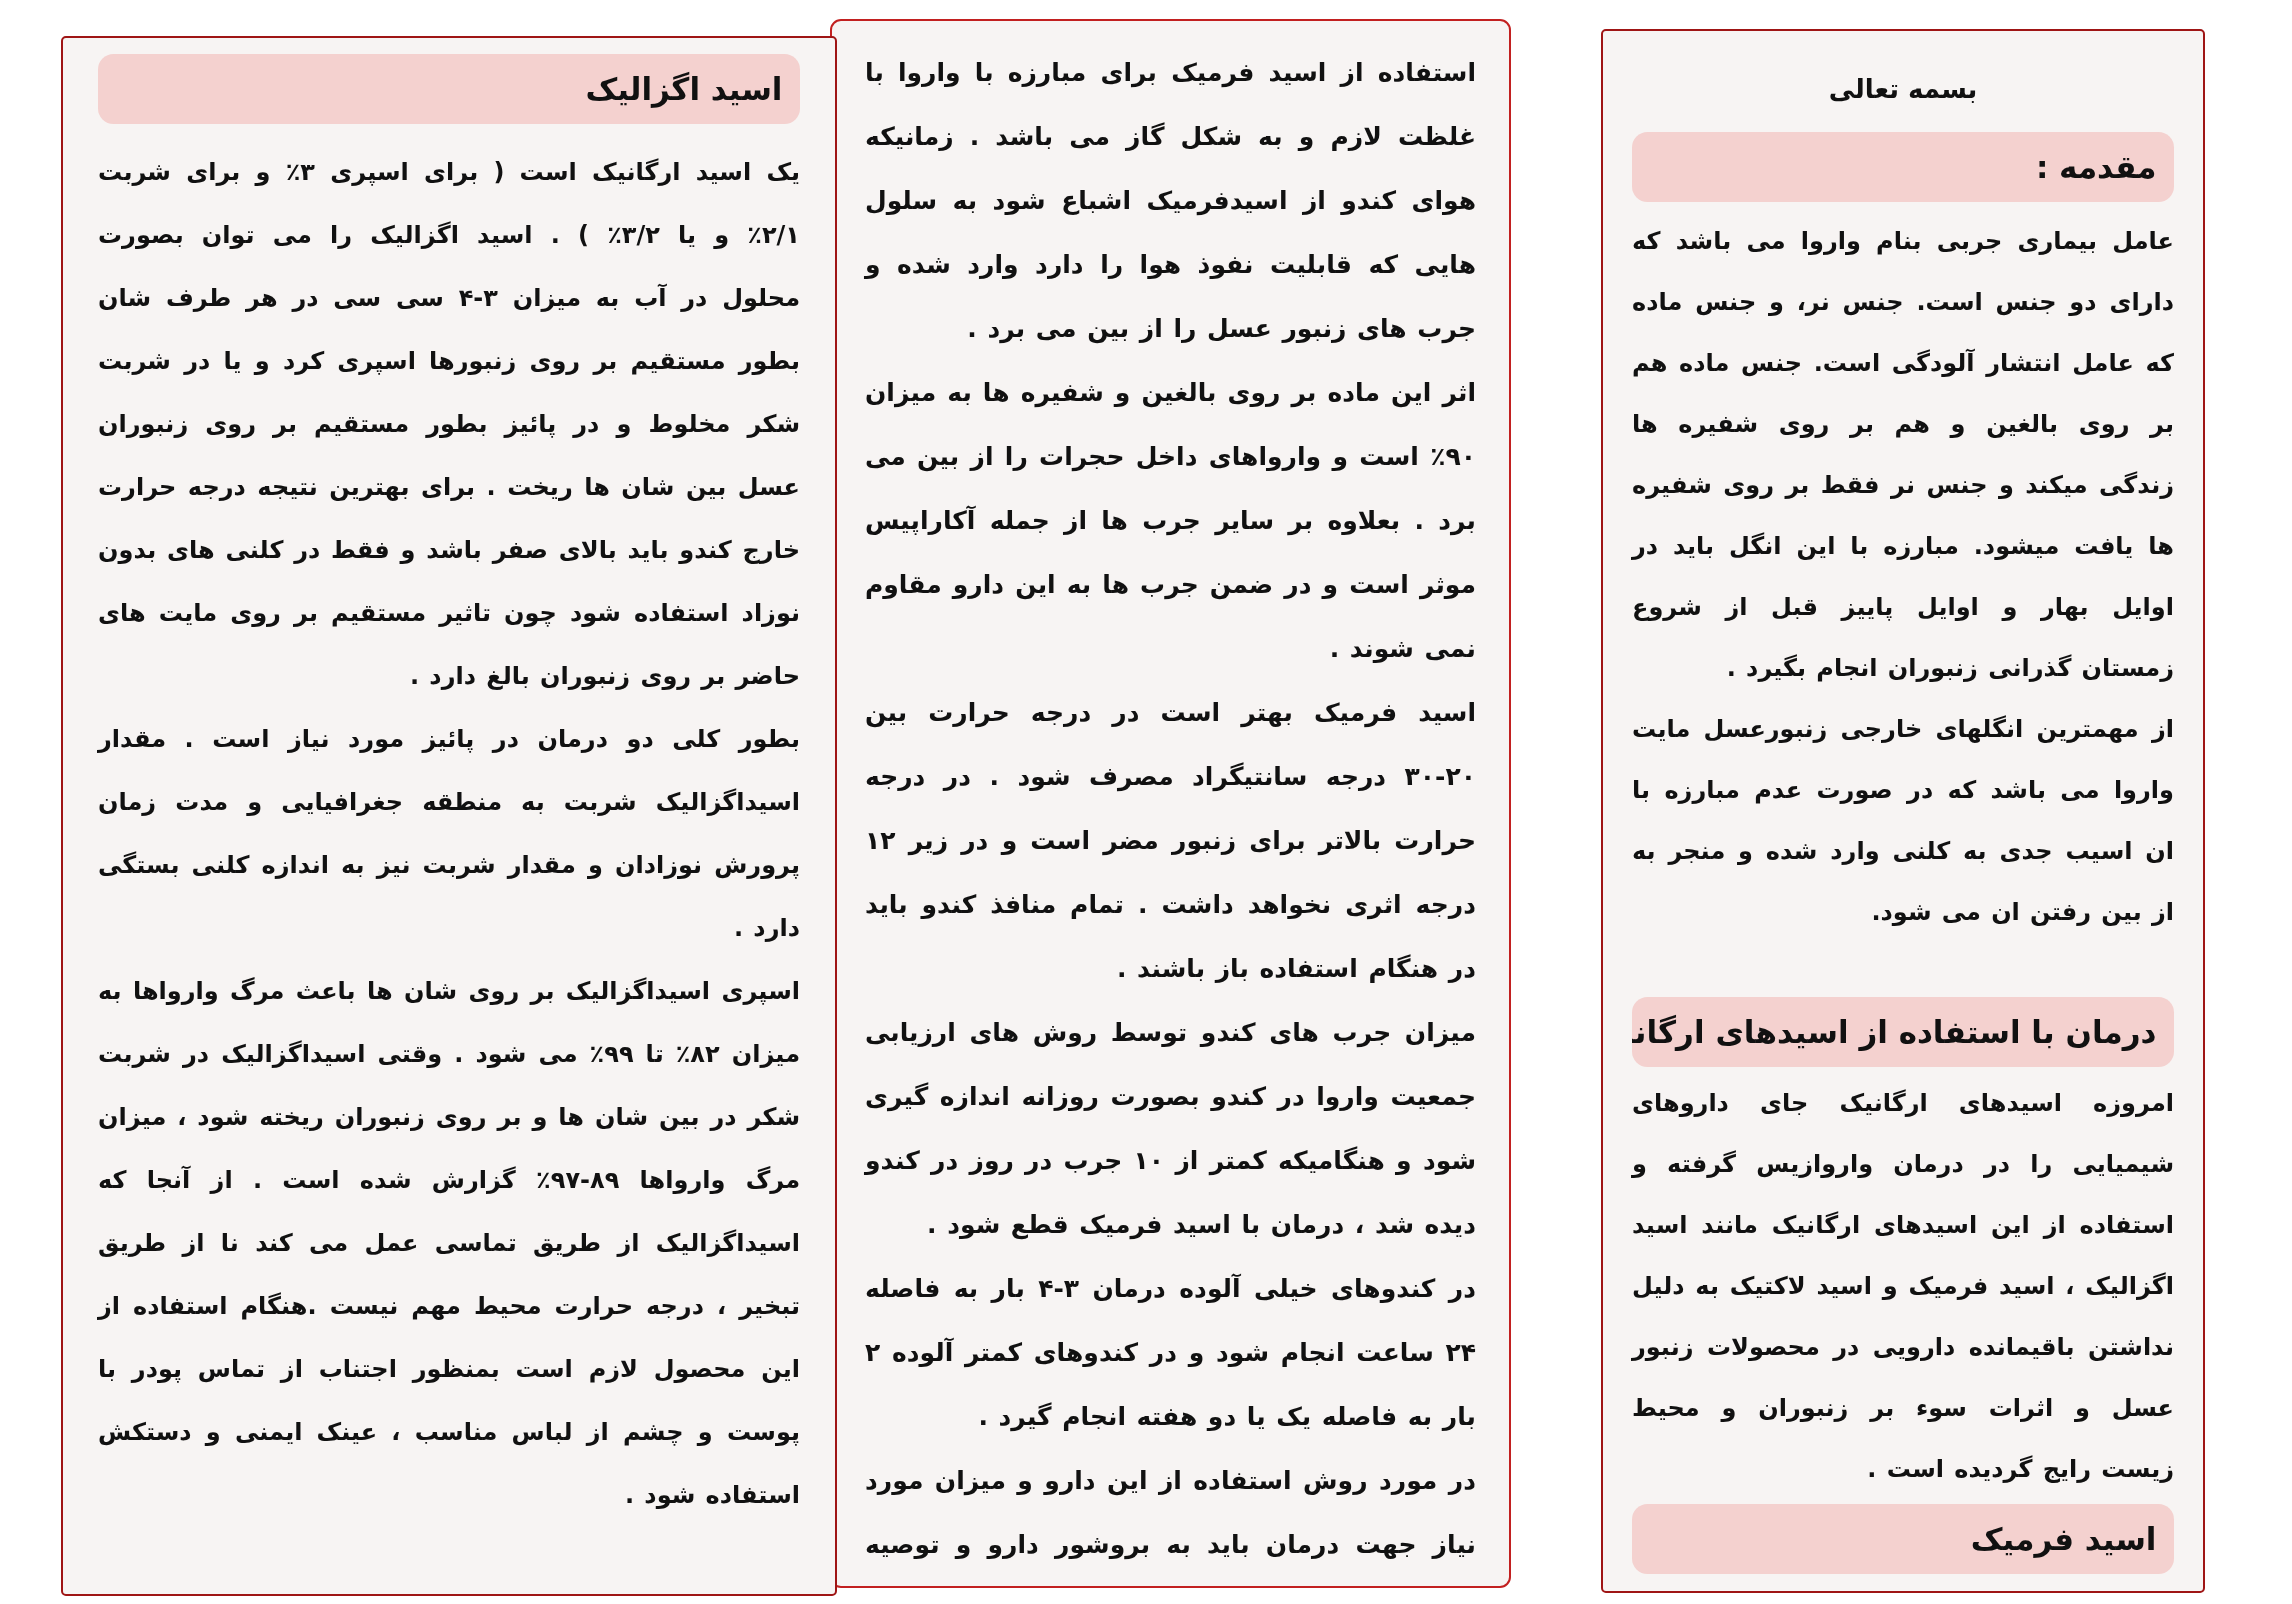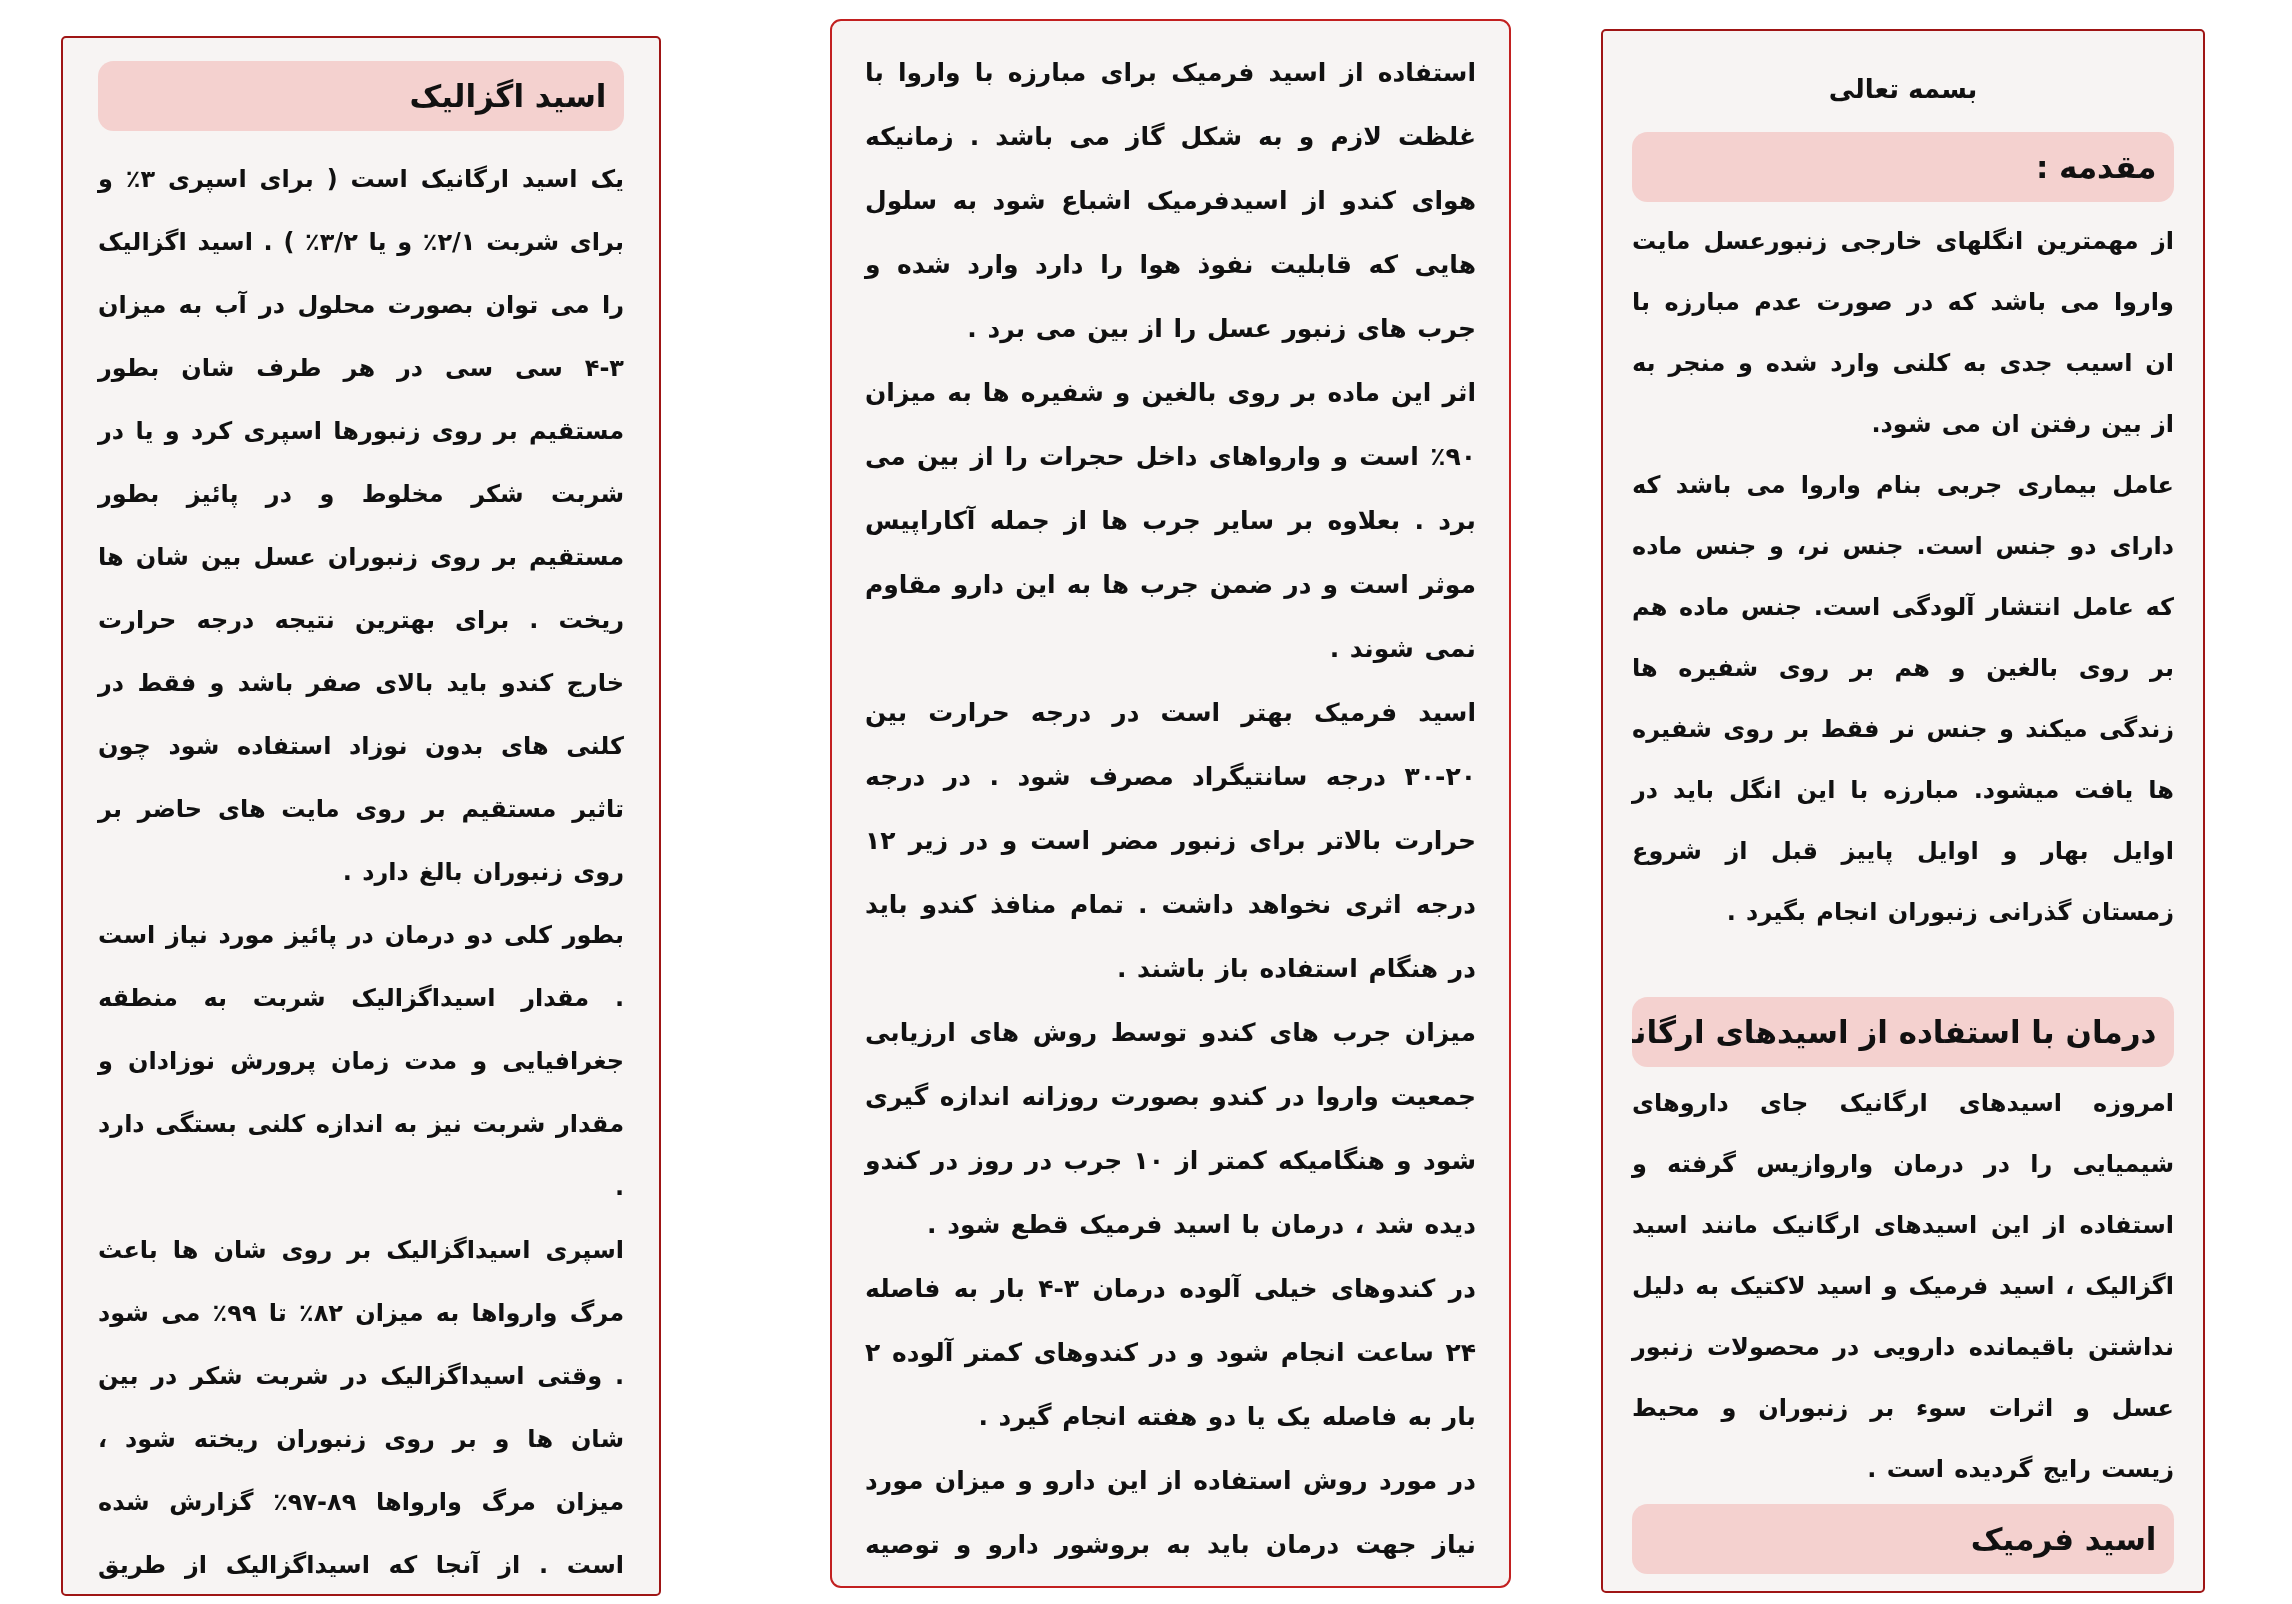--- a/index.html
+++ b/index.html
@@ -22,21 +22,21 @@
   .panel{
     position:absolute;
     background:var(--panel-bg);
     border-radius:4.9px;
     overflow:hidden;
   }
   .panel.side{border:2.9px solid var(--border-side);}
   .panel.middle{border:2.9px solid var(--border-middle);}
   #intro-panel{left:1601px;top:29px;width:604px;height:1564px;padding:13.6px 29px;}
   #formic-panel{left:830px;top:19.4px;width:681px;height:1569px;padding:19.4px 33px;border-radius:11px;}
-  #oxalic-panel{left:61px;top:36px;width:600px;height:1560px;padding:17px 35px;}
+  #oxalic-panel{left:61px;top:36px;width:776px;height:1560px;padding:10px 35px;}
   .para{
     font-size:25px;
     font-weight:bold;
     line-height:64px;
     text-align:justify;
     text-align-last:right;
     word-spacing:1.9px;
   }
   #intro-panel .para{line-height:61px;font-size:24px;}
   #oxalic-panel .para{line-height:63px;font-size:24px;}
@@ -65,22 +65,22 @@
   #oxalic-heading-box{margin:5.8px 0 17.5px 0;}
 </style>
 </head>
 <body>
 
 <div class="canvas">
 
   <section class="panel side" id="intro-panel">
     <div class="bismillah">بسمه تعالی</div>
     <div class="hbox" id="intro-heading-box">مقدمه :</div>
+    <p class="para">عامل بیماری جربی بنام واروا می باشد که دارای دو جنس است. جنس نر، و جنس ماده که عامل انتشار آلودگی است. جنس ماده هم بر روی بالغین و هم بر روی شفیره ها زندگی میکند و جنس نر فقط بر روی شفیره ها یافت میشود. مبارزه با این انگل باید در اوایل بهار و اوایل پاییز قبل از شروع زمستان گذرانی زنبوران انجام بگیرد .</p>
     <p class="para">از مهمترین انگلهای خارجی زنبورعسل مایت واروا می باشد که در صورت عدم مبارزه با ان اسیب جدی به کلنی وارد شده و منجر به از بین رفتن ان می شود.</p>
-    <p class="para">عامل بیماری جربی بنام واروا می باشد که دارای دو جنس است. جنس نر، و جنس ماده که عامل انتشار آلودگی است. جنس ماده هم بر روی بالغین و هم بر روی شفیره ها زندگی میکند و جنس نر فقط بر روی شفیره ها یافت میشود. مبارزه با این انگل باید در اوایل بهار و اوایل پاییز قبل از شروع زمستان گذرانی زنبوران انجام بگیرد .</p>
     <div class="hbox" id="organic-heading-box">درمان با استفاده از اسیدهای ارگانیک</div>
     <p class="para">امروزه اسیدهای ارگانیک جای داروهای شیمیایی را در درمان واروازیس گرفته و استفاده از این اسیدهای ارگانیک مانند اسید اگزالیک ، اسید فرمیک و اسید لاکتیک به دلیل نداشتن باقیمانده دارویی در محصولات زنبور عسل و اثرات سوء بر زنبوران و محیط زیست رایج گردیده است .</p>
     <div class="hbox" id="formic-heading-box">اسید فرمیک</div>
     <p class="para">یک اسید آلی است که در گیاهان مخصوصا میوه ها یافت می شود . در عسل به میزان کم حدود ۱۰۰ میلی گرم در کیلوگرم یافت می شود و  برخی از عسل ها مثل عسل صنوبر حاوی ۲۰۰ میلی گرم در کیلوگرم است .</p>
   </section>
 
   <section class="panel middle" id="formic-panel">
     <p class="para">استفاده از اسید فرمیک برای مبارزه با واروا با غلظت لازم و به شکل گاز می باشد . زمانیکه هوای کندو از اسیدفرمیک اشباع شود به سلول هایی که قابلیت نفوذ هوا را دارد وارد شده و جرب های زنبور عسل را از بین می برد .</p>
     <p class="para">اثر این ماده بر روی بالغین و شفیره ها به میزان ۹۰٪ است و وارواهای داخل حجرات را از بین می برد . بعلاوه بر سایر جرب ها از جمله آکاراپیس موثر است و در ضمن جرب ها به این دارو مقاوم نمی شوند .</p>
     <p class="para">اسید فرمیک بهتر است در درجه حرارت بین ۲۰-۳۰ درجه سانتیگراد مصرف شود . در درجه حرارت بالاتر برای زنبور مضر است و در زیر ۱۲ درجه اثری نخواهد داشت . تمام منافذ کندو باید در هنگام استفاده باز باشند .</p>

